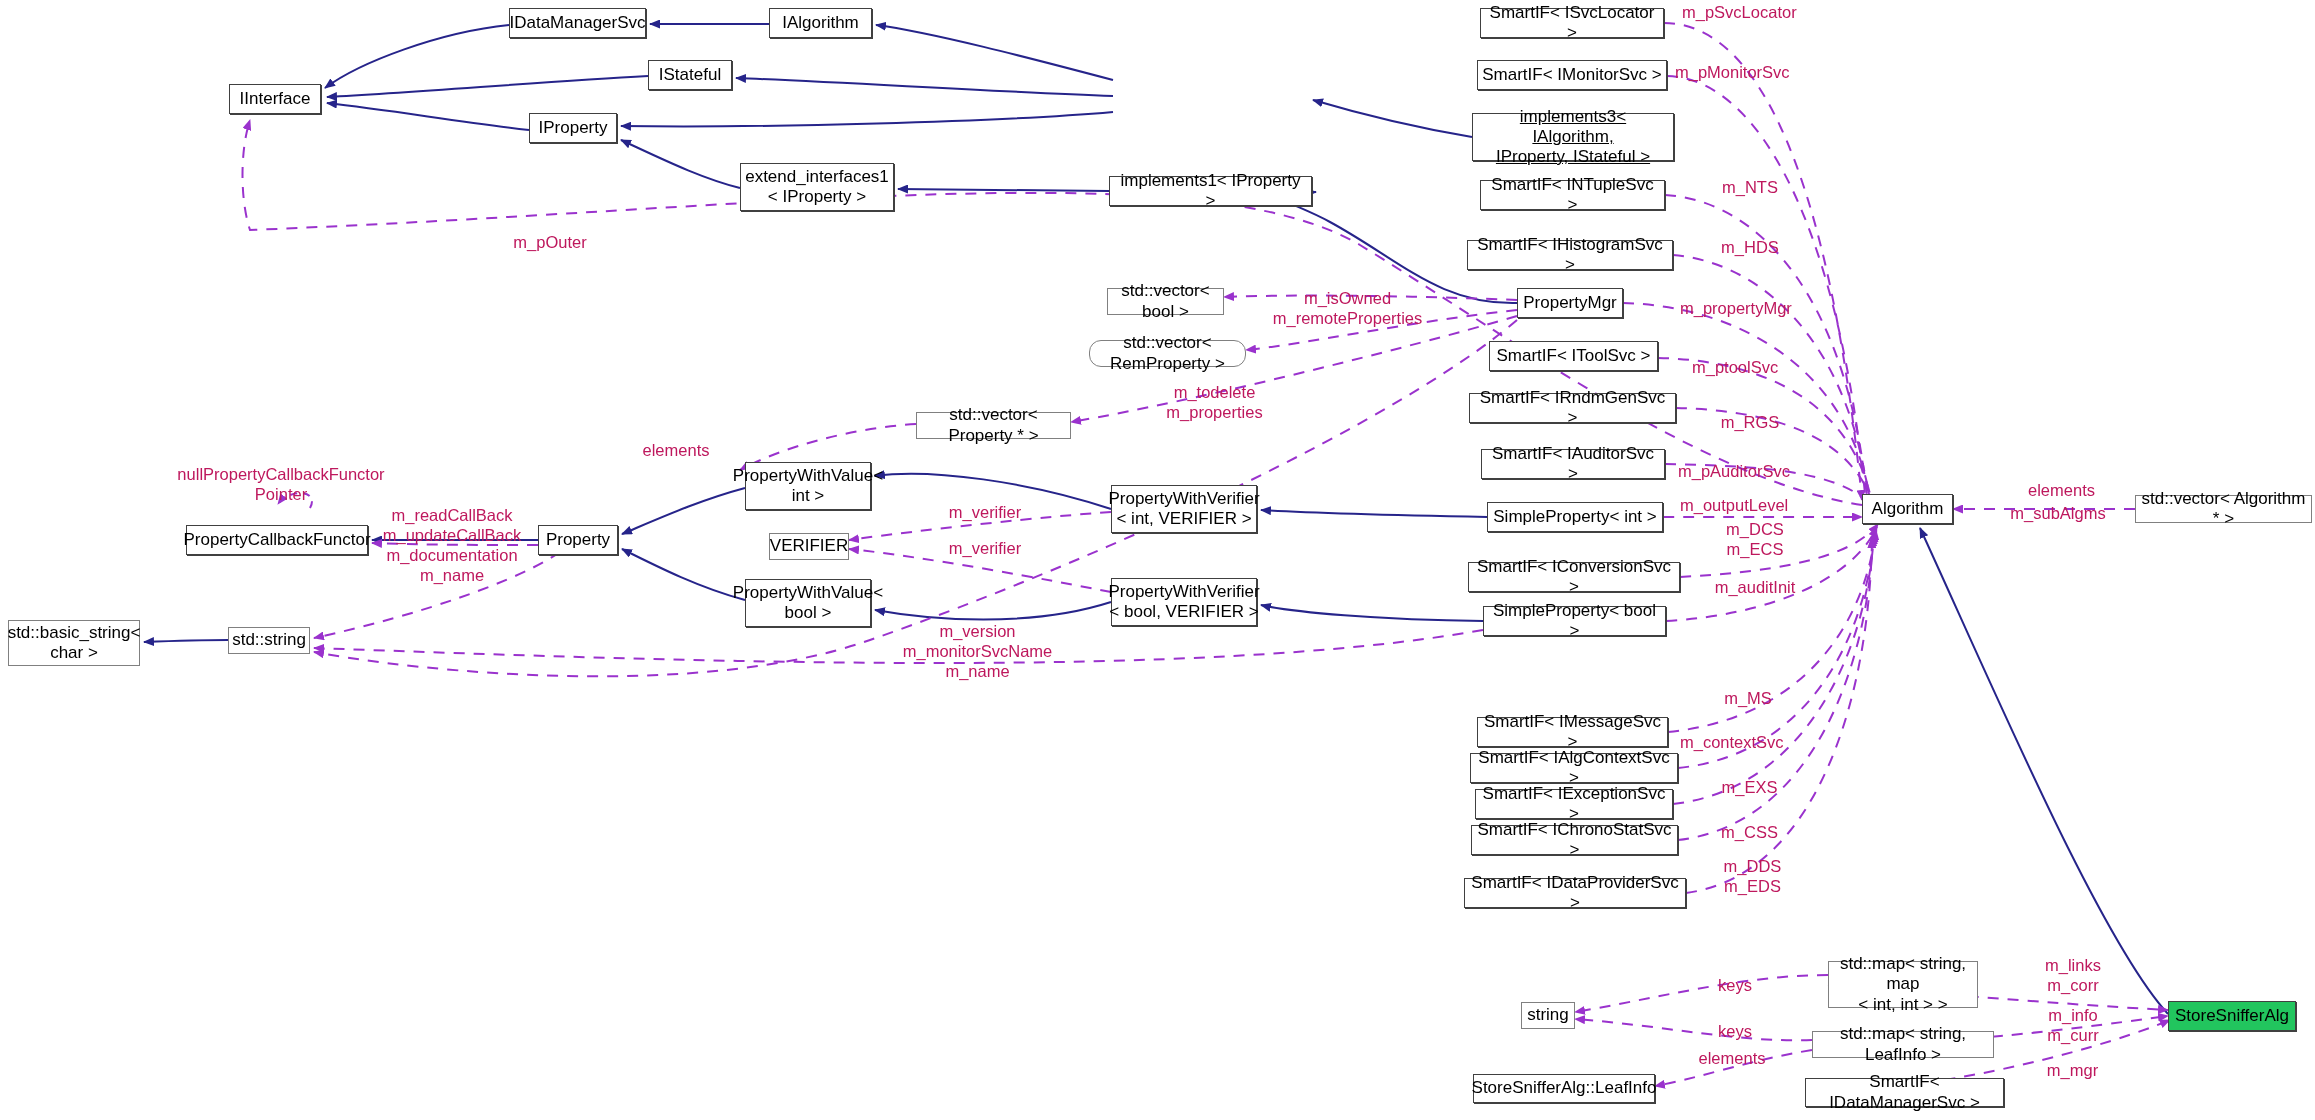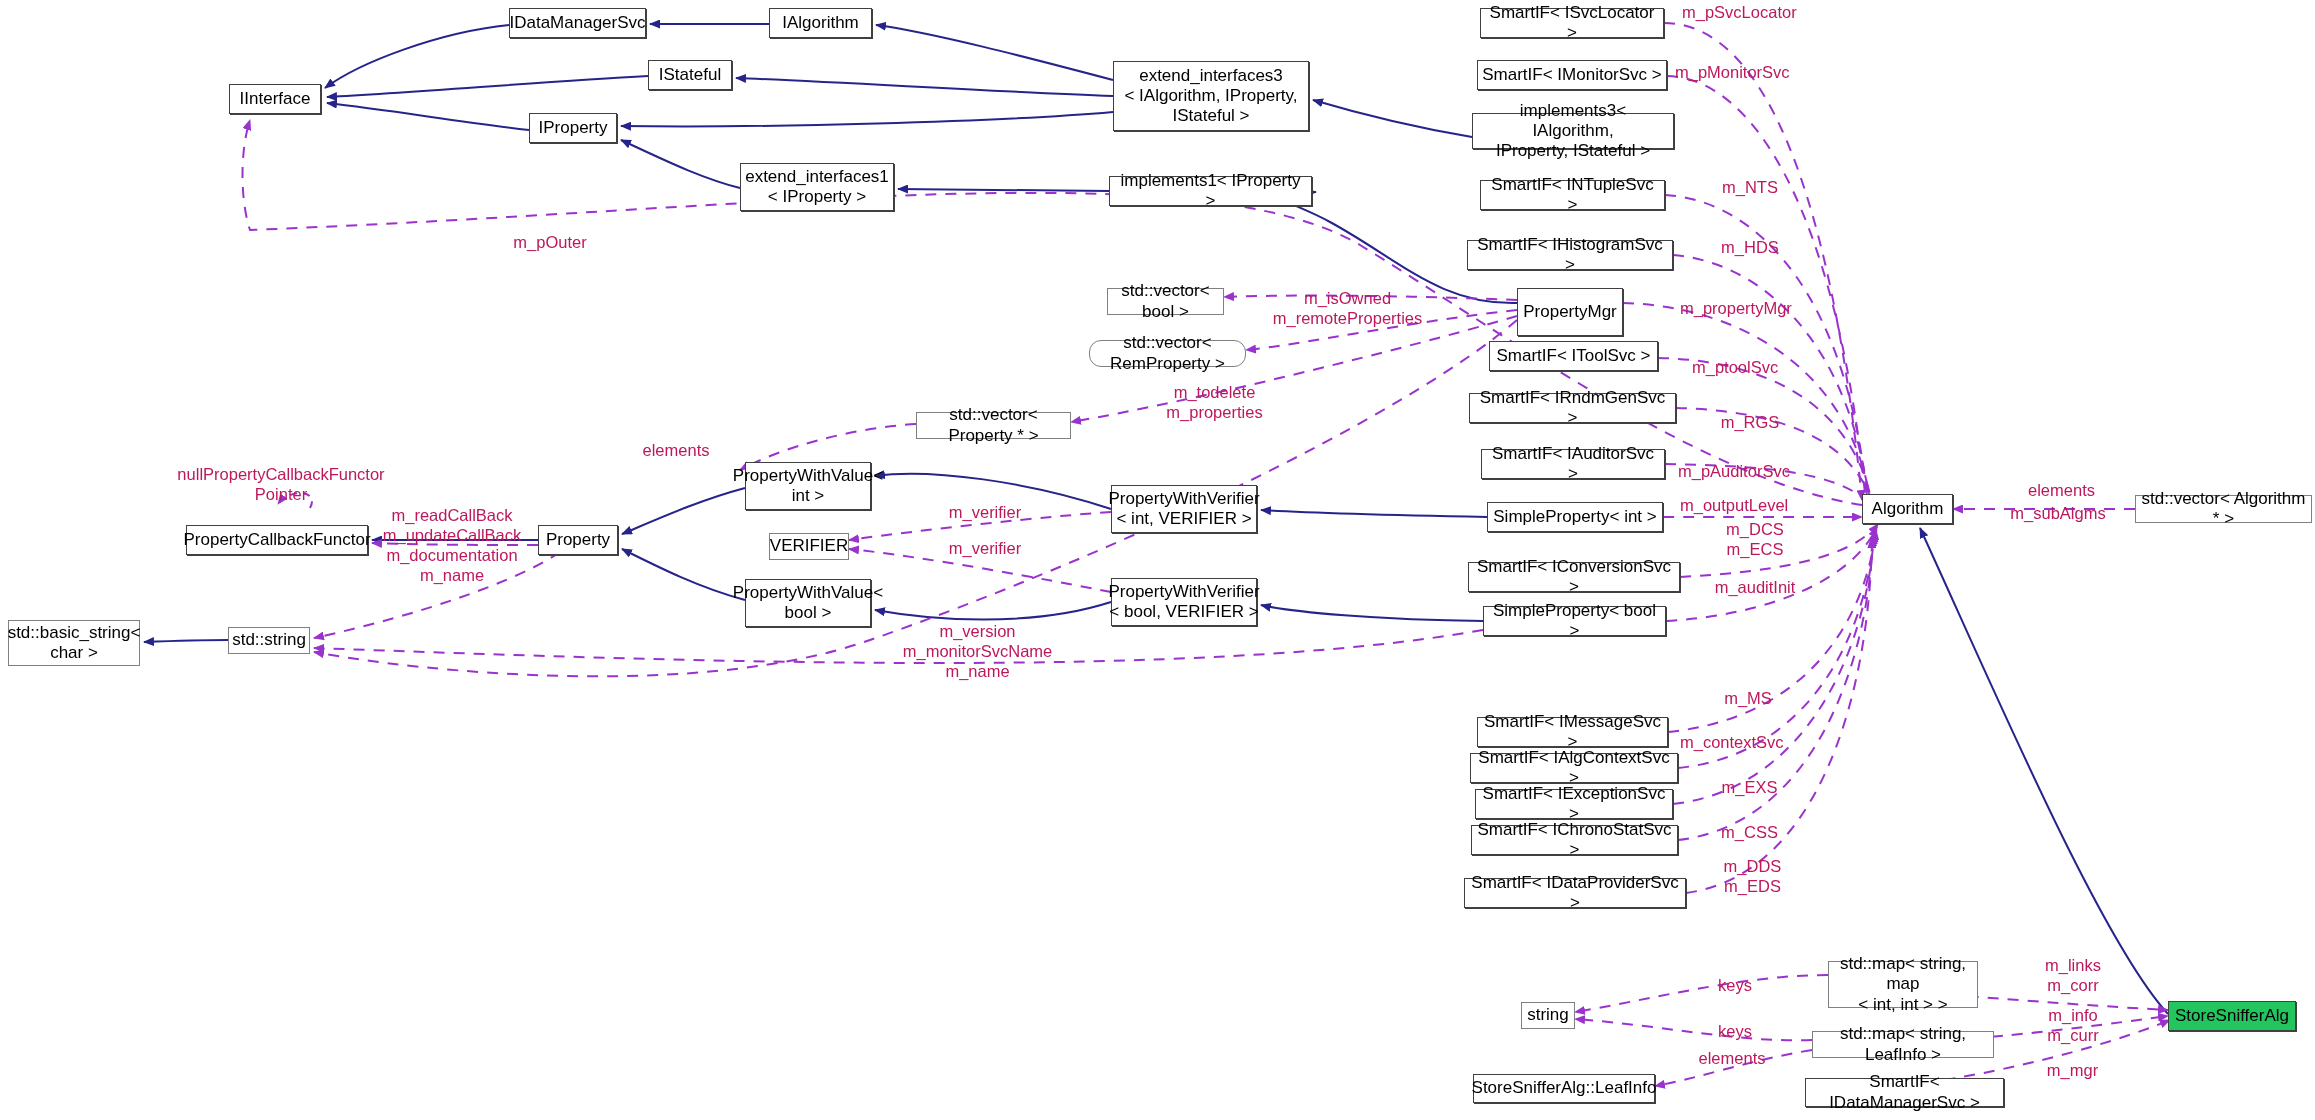--- a/index.html
+++ b/index.html
@@ -140,34 +140,31 @@
     <g stroke="#9a32cd" stroke-width="2" stroke-dasharray="7,6" fill="none" marker-end="url(#arr-purple)">
       <path d="M310,508 C320,490 290,488 278,504"></path>
     </g>
   </svg>
 
   <div class="node solid" style="left:229px;top:84px;width:92px;height:30px;">IInterface</div>
   <div class="node solid" style="left:509px;top:8px;width:137px;height:30px;">IDataManagerSvc</div>
   <div class="node solid" style="left:648px;top:60px;width:84px;height:30px;">IStateful</div>
   <div class="node solid" style="left:529px;top:113px;width:88px;height:30px;">IProperty</div>
   <div class="node solid" style="left:769px;top:8px;width:103px;height:30px;">IAlgorithm</div>
-  <div class="node solid" style="left:1113px;top:61px;width:196px;height:70px;">extend_interfaces3
-&lt; IAlgorithm, IProperty,
-IStateful &gt;</div>
   <div class="node solid" style="left:740px;top:163px;width:154px;height:48px;">extend_interfaces1
 &lt; IProperty &gt;</div>
   <div class="node solid" style="left:1109px;top:176px;width:203px;height:30px;">implements1&lt; IProperty &gt;</div>
-  <div class="node solid" style="left:1472px;top:113px;width:202px;height:36px;">implements3&lt; IAlgorithm,
+  <div class="node solid" style="left:1472px;top:113px;width:202px;height:48px;text-decoration:underline;">implements3&lt; IAlgorithm,
 IProperty, IStateful &gt;</div>
 
   <div class="node solid" style="left:1480px;top:8px;width:184px;height:30px;">SmartIF&lt; ISvcLocator &gt;</div>
   <div class="node solid" style="left:1477px;top:60px;width:190px;height:30px;">SmartIF&lt; IMonitorSvc &gt;</div>
   <div class="node solid" style="left:1480px;top:180px;width:185px;height:30px;">SmartIF&lt; INTupleSvc &gt;</div>
   <div class="node solid" style="left:1467px;top:240px;width:206px;height:30px;">SmartIF&lt; IHistogramSvc &gt;</div>
-  <div class="node solid" style="left:1517px;top:288px;width:106px;height:48px;">PropertyMgr</div>
+  <div class="node solid" style="left:1517px;top:288px;width:106px;height:30px;">PropertyMgr</div>
   <div class="node solid" style="left:1489px;top:341px;width:169px;height:30px;">SmartIF&lt; IToolSvc &gt;</div>
   <div class="node solid" style="left:1469px;top:393px;width:207px;height:30px;">SmartIF&lt; IRndmGenSvc &gt;</div>
   <div class="node solid" style="left:1481px;top:449px;width:184px;height:30px;">SmartIF&lt; IAuditorSvc &gt;</div>
   <div class="node solid" style="left:1487px;top:502px;width:176px;height:30px;">SimpleProperty&lt; int &gt;</div>
   <div class="node solid" style="left:1468px;top:562px;width:212px;height:30px;">SmartIF&lt; IConversionSvc &gt;</div>
   <div class="node solid" style="left:1483px;top:606px;width:183px;height:30px;">SimpleProperty&lt; bool &gt;</div>
   <div class="node solid" style="left:1477px;top:717px;width:191px;height:30px;">SmartIF&lt; IMessageSvc &gt;</div>
   <div class="node solid" style="left:1470px;top:753px;width:208px;height:30px;">SmartIF&lt; IAlgContextSvc &gt;</div>
   <div class="node solid" style="left:1475px;top:789px;width:198px;height:30px;">SmartIF&lt; IExceptionSvc &gt;</div>
   <div class="node solid" style="left:1471px;top:825px;width:207px;height:30px;">SmartIF&lt; IChronoStatSvc &gt;</div>

